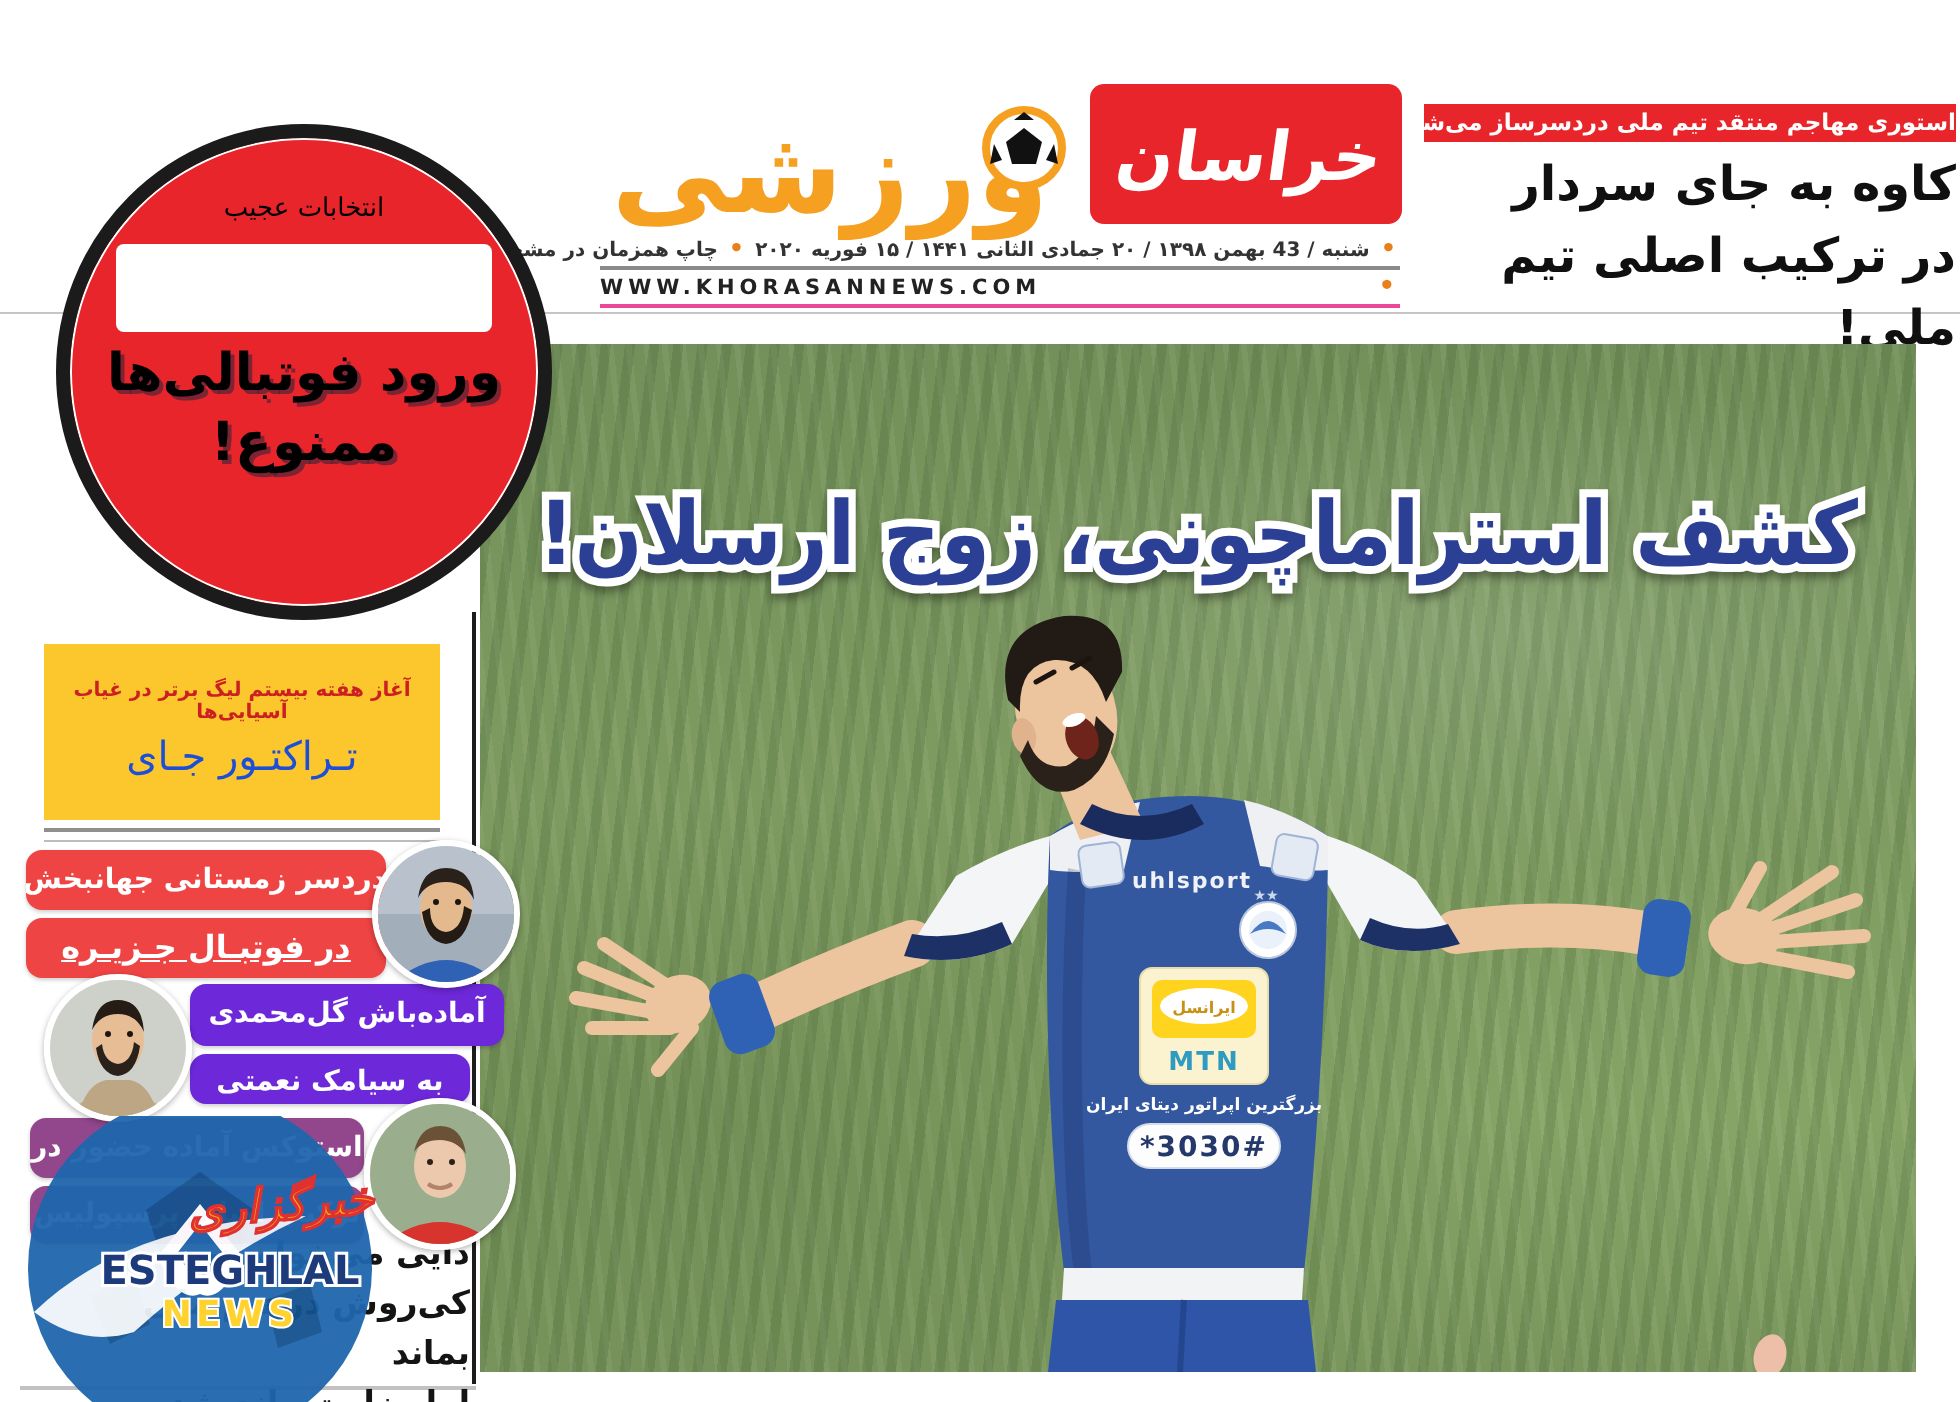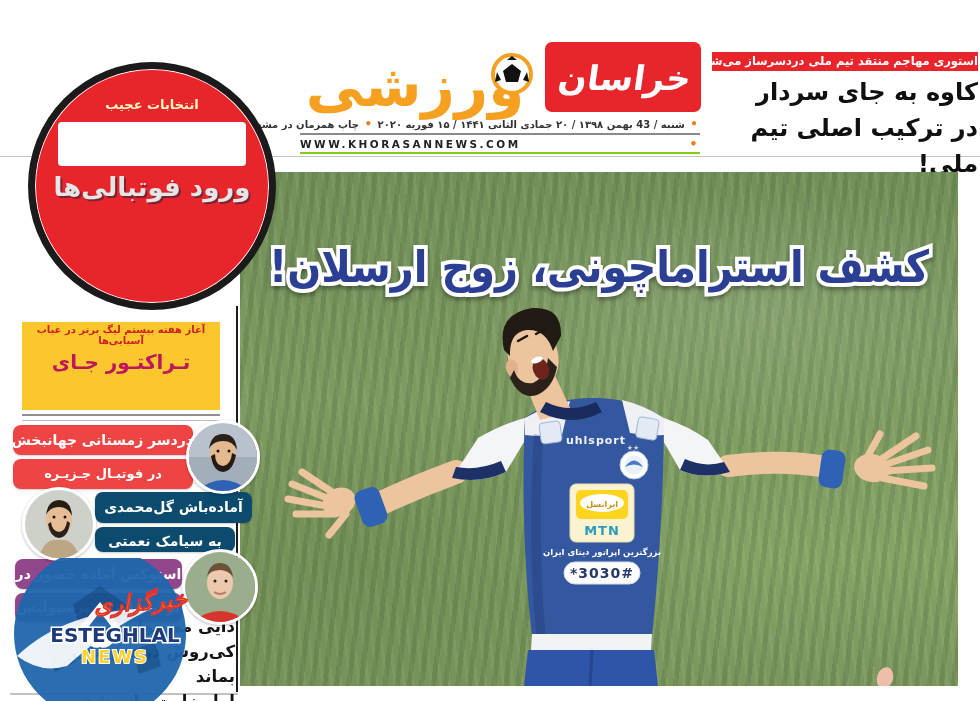--- a/index.html
+++ b/index.html
@@ -6,21 +6,21 @@
   .page{position:relative;width:980px;height:701px;background:#fff;overflow:hidden;
         font-family:"DejaVu Sans",sans-serif;margin:0 auto;}
   .abs{position:absolute;}
 
   
   .logo-svg{left:293px;top:26px;width:412px;height:94px;}
   .dateline{left:300px;top:117px;width:400px;height:15px;direction:rtl;text-align:right;
             font-size:10px;font-weight:bold;color:#333;white-space:nowrap;}
   .dateline .dot{color:#e8801a;font-size:12px;padding:0 2px;}
   .webline{left:300px;top:133px;width:400px;height:17px;display:flex;justify-content:space-between;
-           align-items:center;border-top:2px solid #8a8a8a;border-bottom:2px solid #84cc16;
+           align-items:center;border-top:2px solid #8a8a8a;border-bottom:2px solid #ec4899;
            font-size:10.5px;font-weight:bold;letter-spacing:2.5px;color:#222;}
   .webline .dot{color:#e8801a;font-size:13px;}
   .header-rule{left:0;top:156px;width:980px;height:1px;background:#c6c6c6;}
 
   
   .tr-kicker{left:712px;top:52px;width:266px;height:19px;background:#e8252b;color:#fff;
              font-size:11.5px;font-weight:bold;text-align:center;line-height:19px;direction:rtl;
              white-space:nowrap;overflow:hidden;}
   .tr-headline{left:706px;top:74px;width:272px;text-align:right;direction:rtl;color:#101010;
                font-weight:bold;font-size:24px;line-height:36px;letter-spacing:-0.5px;}
@@ -37,35 +37,35 @@
                 color:#1f3575;font-size:14.5px;font-weight:bold;text-align:center;line-height:24px;
                 direction:rtl;white-space:nowrap;box-shadow:1px 2px 3px rgba(0,0,0,.25);}
   .headline-svg{left:0;top:48px;width:718px;height:92px;}
   .player-svg{left:0;top:0;width:718px;height:514px;}
   .col-divider{left:236px;top:306px;width:2px;height:386px;background:#1c1c1c;}
 
   
   .stop-sign{left:28px;top:62px;width:234px;height:234px;border-radius:50%;background:#e8252b;
              border:7px solid #1b1b1b;z-index:5;text-align:center;direction:rtl;
              box-shadow:0 0 0 1px #fff inset;}
-  .ss-kicker{margin-top:26px;color:#fef9c3;font-size:13px;font-weight:bold;line-height:19px;text-align:center;}
+  .ss-kicker{margin-top:26px;color:#000000;font-size:13px;font-weight:normal;line-height:19px;text-align:center;}
   .ss-bar{margin:8px auto 0;width:188px;height:44px;background:#fff;border-radius:4px;}
-  .ss-big{color:#e5e5e5;font-weight:bold;text-shadow:2px 2px 0 rgba(35,35,60,.55);}
+  .ss-big{color:#000000;font-weight:bold;text-shadow:2px 2px 0 rgba(35,35,60,.55);}
   .ss-big1{margin-top:4px;font-size:26px;line-height:34px;}
   .ss-big2{font-size:27px;line-height:36px;}
 
   
   .story1{left:22px;top:322px;width:198px;height:88px;background:#fcc72d;text-align:center;direction:rtl;}
-  .story1 .kick{padding-top:2px;font-size:10px;font-weight:bold;color:#cc1f24;}
-  .story1 .big{font-size:20px;font-weight:bold;color:#be185d;line-height:27px;margin-top:3px;}
+  .story1 .kick{padding-top:18px;font-size:10px;font-weight:bold;color:#cc1f24;}
+  .story1 .big{font-size:20px;font-weight:normal;color:#1d4ed8;line-height:27px;margin-top:3px;}
   .rule2x{left:22px;top:414px;width:198px;height:4px;border-top:2px solid #8f8f8f;border-bottom:1px solid #bdbdbd;}
   .bar{position:absolute;border-radius:8px;color:#fff;font-weight:bold;text-align:center;direction:rtl;
        white-space:nowrap;overflow:hidden;box-shadow:0 1px 2px rgba(0,0,0,.2);}
   .bar.green{background:#ef4444;}
-  .bar.red{background:#0c4a6e;}
+  .bar.red{background:#6d28d9;}
   .bar.purple{background:#92478c;}
   .portrait{position:absolute;border-radius:50%;border:3px solid #fff;overflow:hidden;
             box-shadow:0 1px 3px rgba(0,0,0,.3);z-index:4;}
   .story5{left:28px;top:614px;width:207px;direction:rtl;text-align:right;font-size:16.5px;
           font-weight:bold;color:#141414;line-height:25px;z-index:3;}
   .rule-bottom{left:10px;top:693px;width:228px;height:2px;background:#c2c2c2;}
 
   
   .watermark{left:5px;top:558px;width:270px;height:143px;z-index:8;pointer-events:none;}
 </style>
@@ -186,30 +186,31 @@
   </div>
 
   <div class="abs col-divider"></div>
 
   <div class="abs stop-sign">
     <div class="ss-kicker">
       <div>انتخابات عجیب</div>
     </div>
     <div class="ss-bar"></div>
     <div class="ss-big ss-big1">ورود فوتبالی‌ها</div>
+    <div class="ss-big ss-big2">ممنوع!</div>
   </div>
 
   <div class="abs story1">
     <div class="kick">آغاز هفته بیستم لیگ برتر در غیاب آسیایی‌ها</div>
     <div class="big">تـراکتـور جـای</div>
   </div>
   <div class="abs rule2x"></div>
 
   <div class="bar green" style="left:13px;top:425px;width:180px;height:30px;font-size:14px;line-height:30px;">دردسر زمستانی جهانبخش</div>
-  <div class="bar green" style="left:13px;top:459px;width:180px;height:30px;font-size:13px;line-height:30px;">در فوتبـال جـزیـره</div>
+  <div class="bar green" style="left:13px;top:459px;width:180px;height:30px;font-size:16px;line-height:30px;text-decoration:underline;">در فوتبـال جـزیـره</div>
   <div class="portrait" style="left:186px;top:420px;width:68px;height:68px;">
     <svg viewBox="0 0 68 68" width="68" height="68">
       <rect width="68" height="68" fill="#b9c2cc"></rect>
       <rect y="34" width="68" height="34" fill="#a3aebb"></rect>
       <path d="M8,68 Q34,46 60,68 Z" fill="#2f62b4"></path>
       <ellipse cx="34" cy="31" rx="13" ry="16" fill="#e4b98e"></ellipse>
       <path d="M20,26 Q22,11 34,11 Q47,11 48,27 Q44,18 34,18 Q24,18 20,26 Z" fill="#2a211a"></path>
       <path d="M22,33 Q24,48 34,49 Q44,48 47,32 L43,30 Q42,42 34,43 Q26,42 26,31 Z" fill="#241b14"></path>
       <circle cx="29" cy="28" r="1.5" fill="#1c150f"></circle>
         <circle cx="40" cy="28" r="1.5" fill="#1c150f"></circle>

